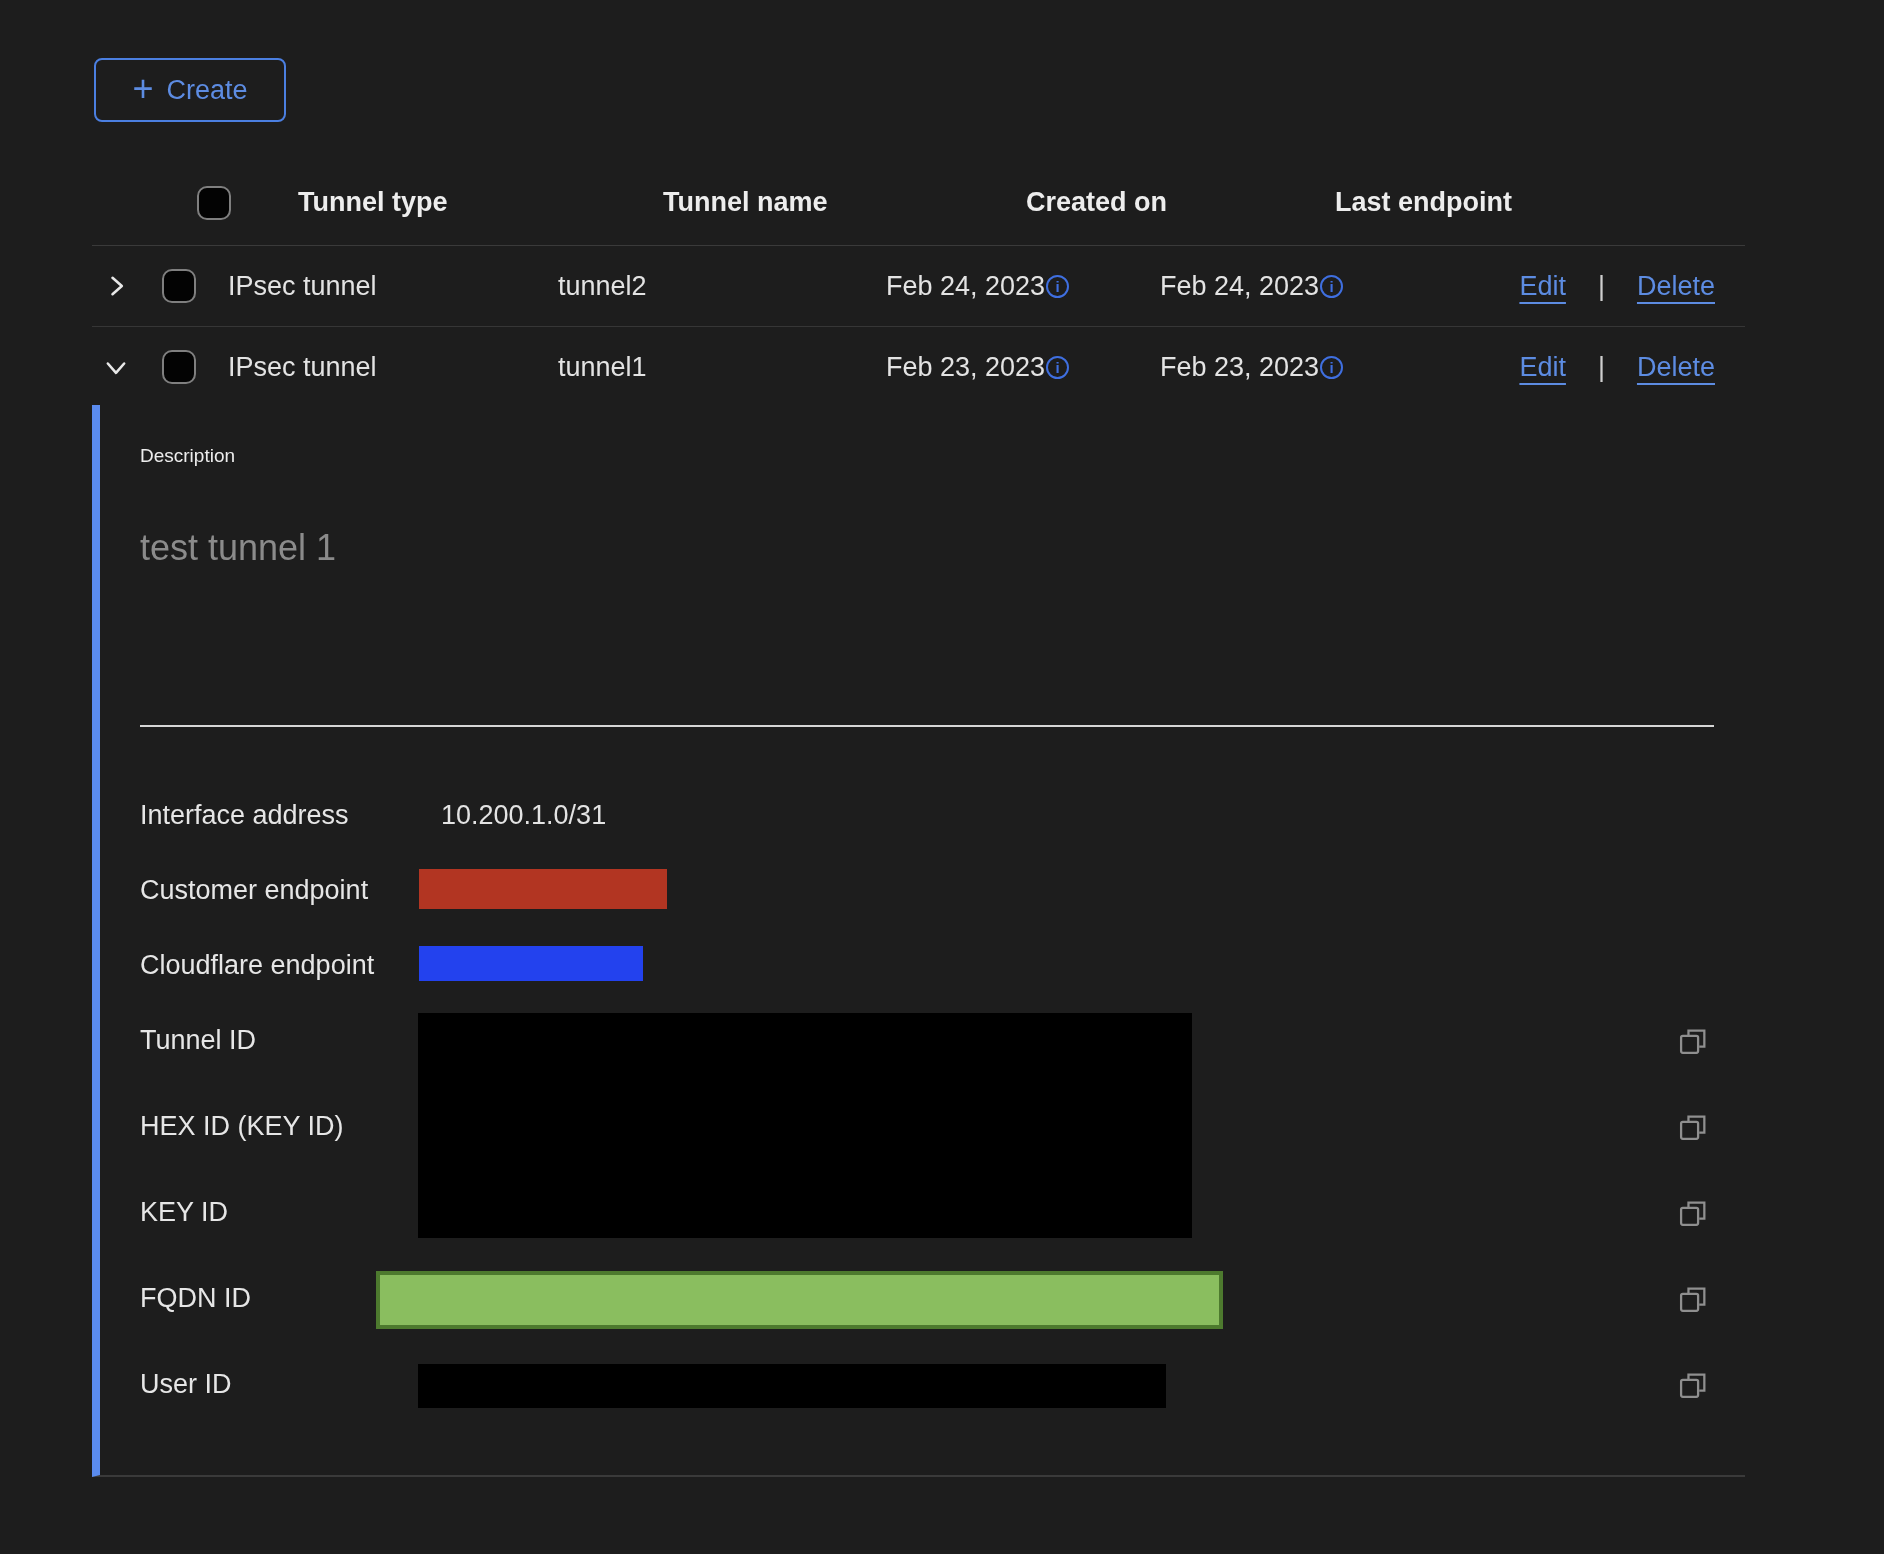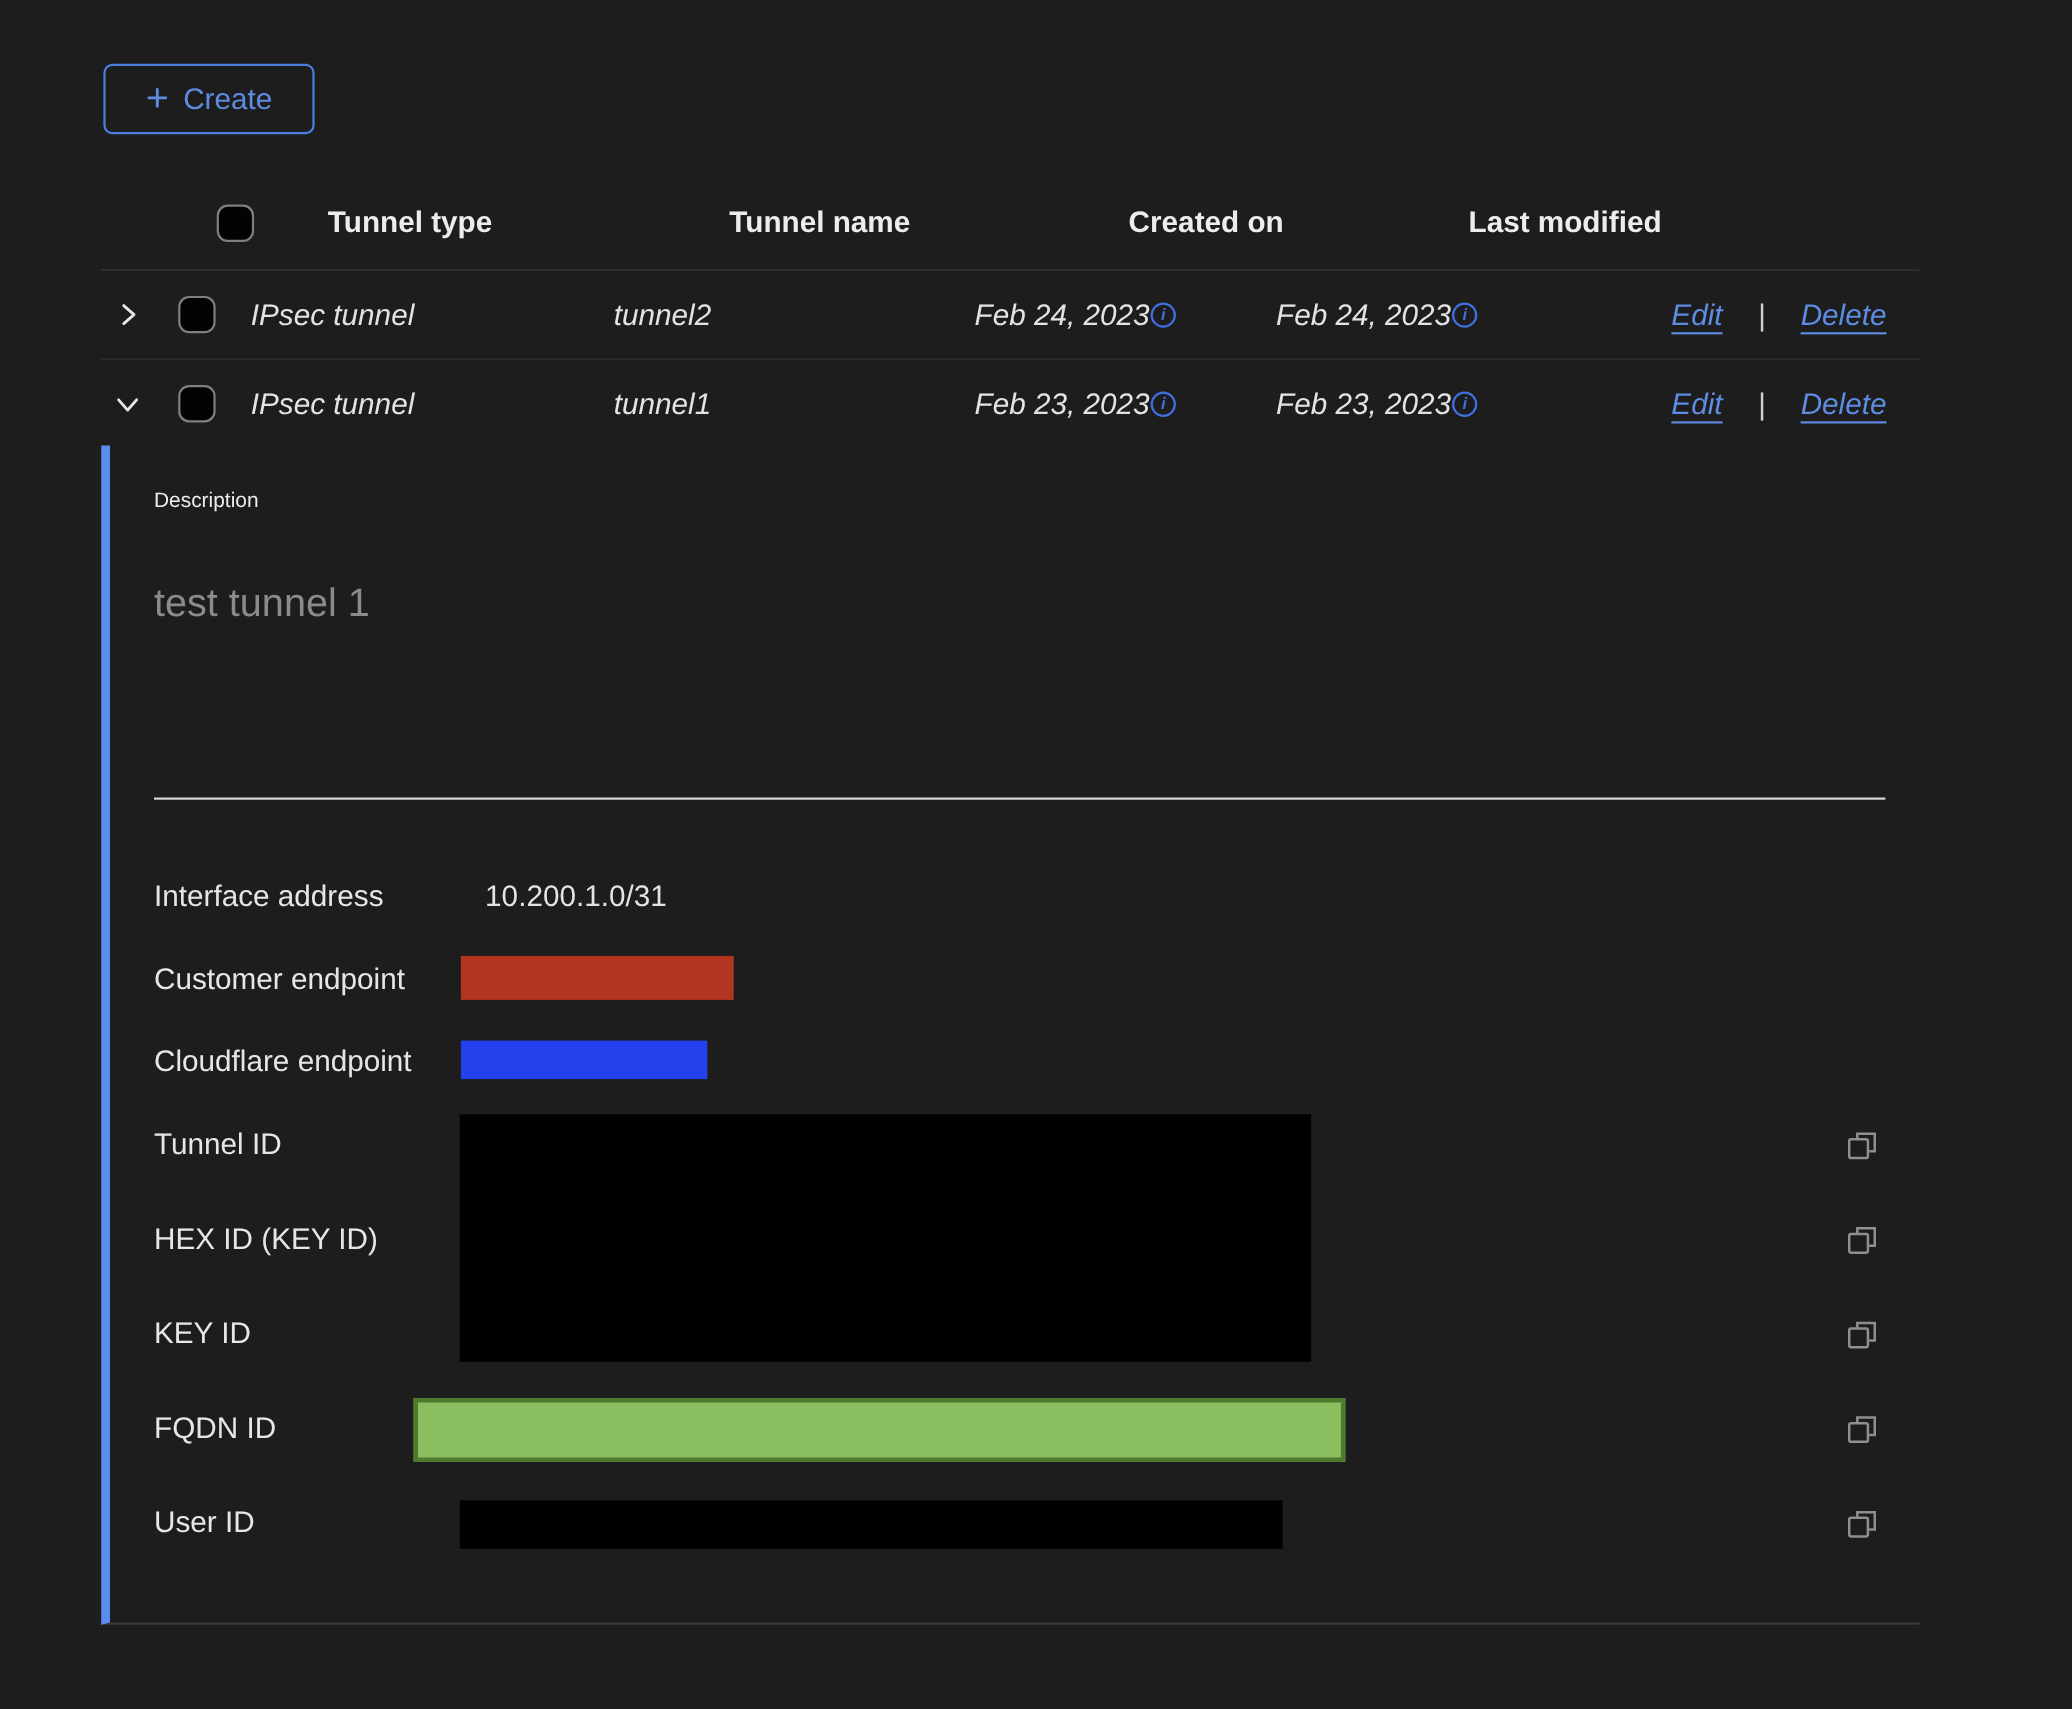--- a/index.html
+++ b/index.html
@@ -27,21 +27,21 @@
 
   
   .table{position:absolute;left:92px;top:160px;width:1653px;}
   .trow{
     display:grid;
     grid-template-columns:56px 80px 330px 328px 274px 274px 1fr;
     align-items:center;
     font-size:27px;
   }
   .thead{height:85px;border-bottom:1px solid #3a3a3a;font-weight:bold;color:#ededed;gap:35px;}
-  .data-row{height:80px;color:#e3e3e3;font-style:italic;}
+  .data-row{height:80px;color:#e3e3e3;}
   .row-sep{border-bottom:1px solid #363636;}
   .chev-cell{padding-left:10px;display:flex;align-items:center;}
   .checkbox{
     width:34px;height:34px;margin-left:14px;
     border:2px solid #7f7f7f;border-radius:10px;
     background:#030303;box-sizing:border-box;cursor:pointer;
   }
   .date-cell{display:flex;align-items:center;gap:1px;}
   .info-icon{
     width:23px;height:23px;border:2px solid #3f6fe0;border-radius:50%;
@@ -100,21 +100,21 @@
   <div class="table">
 
     <div class="trow thead">
       <div></div>
       <div>
           <div class="checkbox"></div>
         </div>
       <div>Tunnel type</div>
       <div>Tunnel name</div>
       <div>Created on</div>
-      <div>Last modified</div>
+      <div>Last endpoint</div>
       <div></div>
     </div>
 
     <div class="trow data-row row-sep">
       <div class="chev-cell">
         <svg width="28" height="28" viewBox="0 0 24 24">
           <polyline points="9,5 17,12 9,19" fill="none" stroke="#e8e8e8" stroke-width="2.2" stroke-linecap="round" stroke-linejoin="round"></polyline>
         </svg>
       </div>
       <div>

